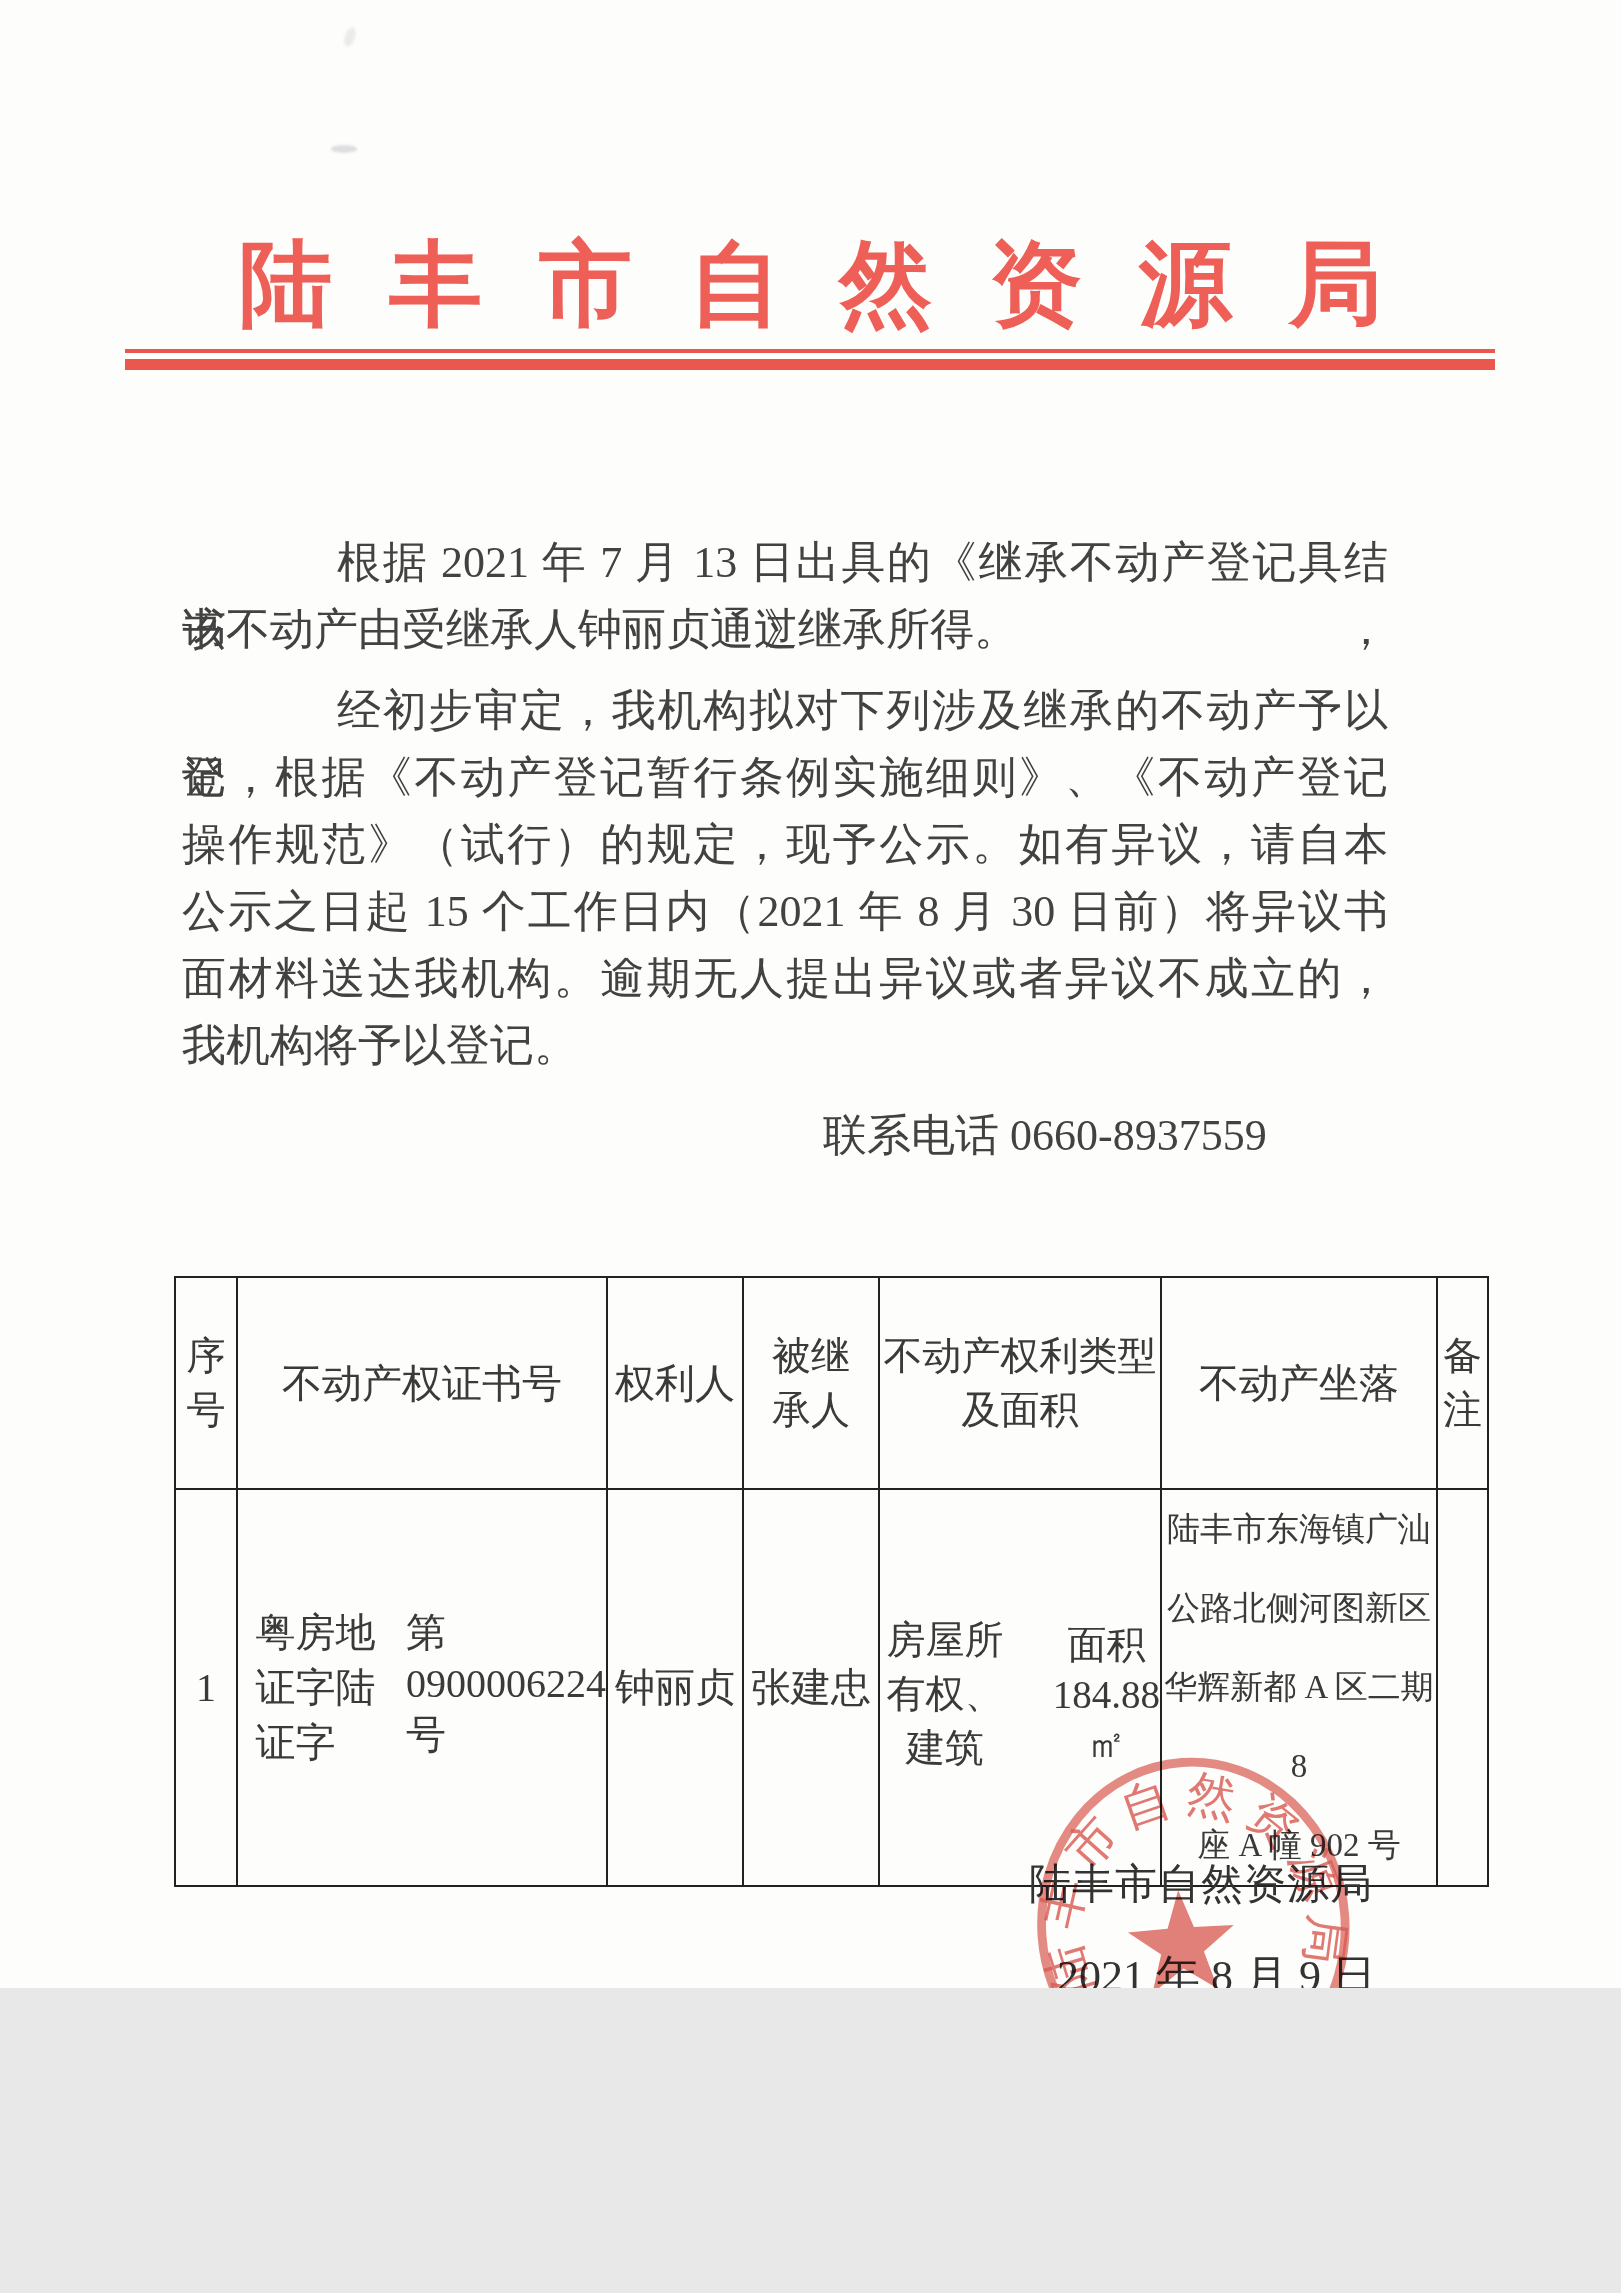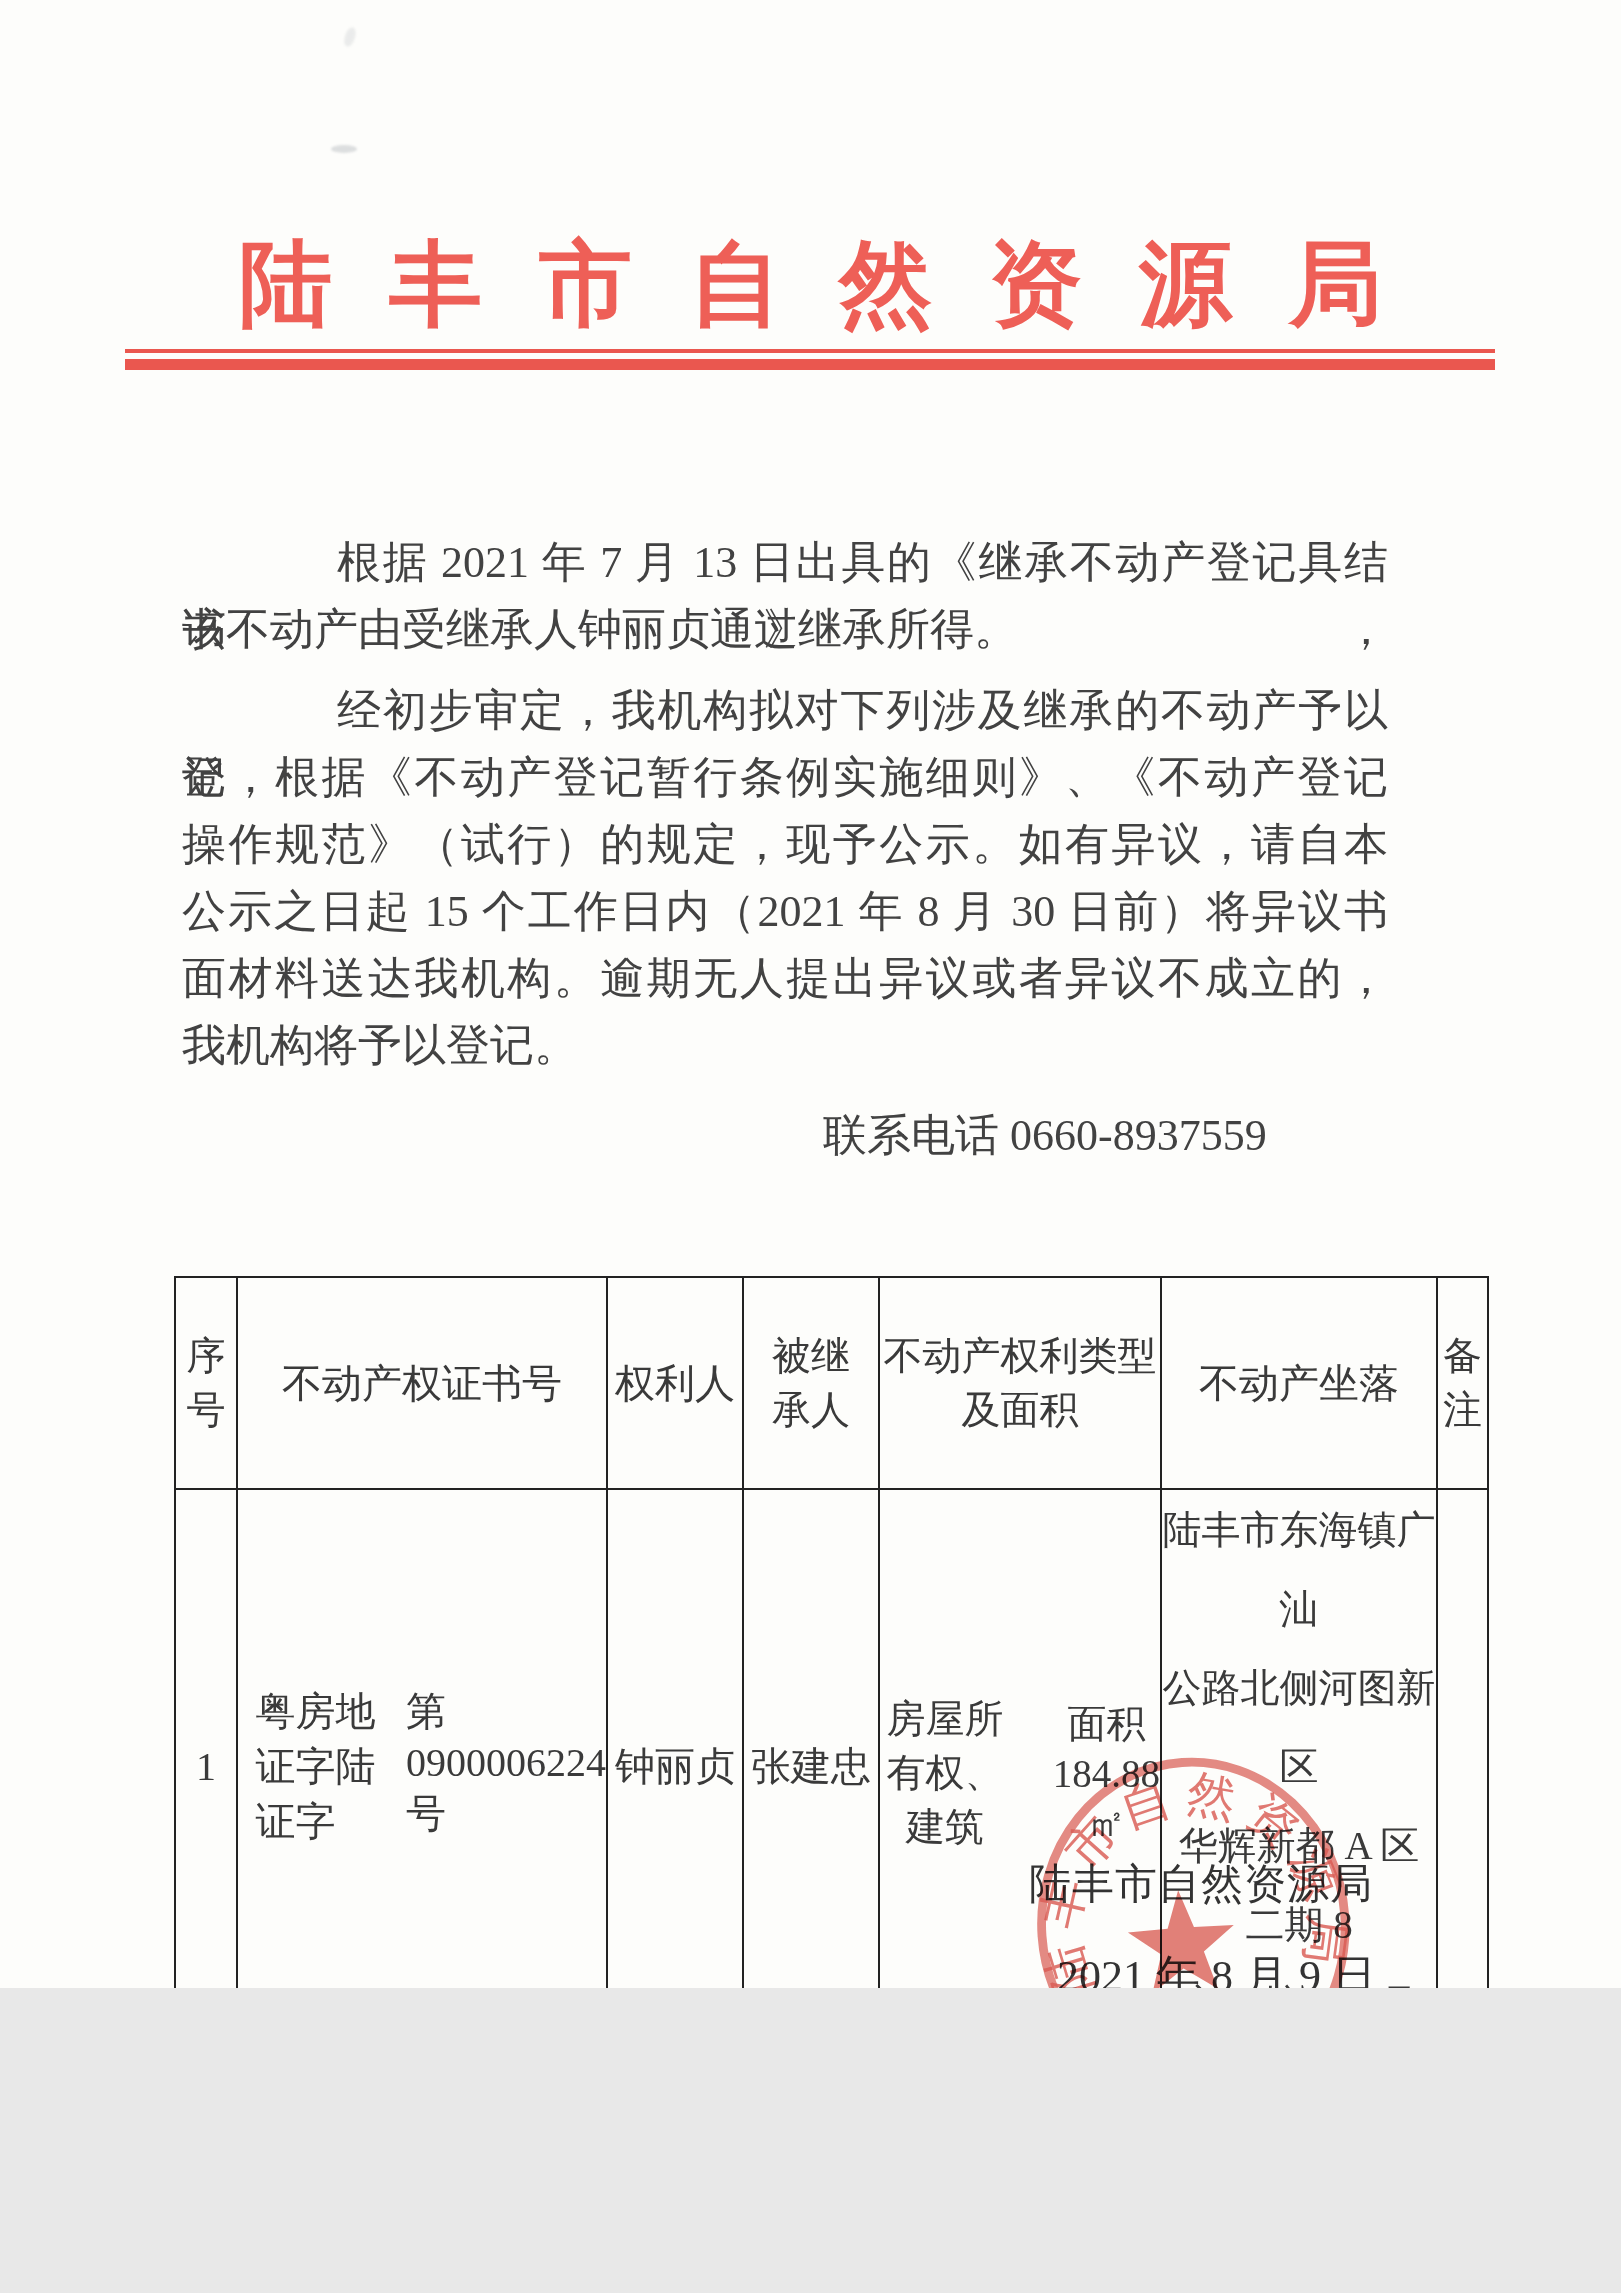--- a/index.html
+++ b/index.html
@@ -51,21 +51,21 @@
   }
   .doc-table th,.doc-table td{
     border:2px solid #222;font-weight:normal;
     padding:0;vertical-align:middle;text-align:center;
   }
   .hrow{height:212px;}
   .drow{height:337px;}
   .stack{display:flex;flex-direction:column;align-items:center;justify-content:space-evenly;height:100%;font-size:39px;}
   .cert-cell{display:flex;flex-direction:row;justify-content:center;align-items:flex-start;text-align:left;padding-left:17.6px;gap:28px;height:100%;}
   .type-cell{display:flex;flex-direction:row;justify-content:center;align-items:center;gap:43px;height:100%;padding-top:13.7px;box-sizing:border-box;font-size:39px;}
-  .loc-cell{display:flex;flex-direction:column;justify-content:center;align-items:center;height:100%;line-height:79px;font-size:39px;}
+  .loc-cell{display:flex;flex-direction:column;justify-content:center;align-items:center;height:100%;line-height:79px;font-size:33px;}
   
   .sig-agency{position:absolute;left:1029px;top:1856px;font-size:42px;letter-spacing:1px;color:#333;}
   .sig-date{position:absolute;left:1057px;top:1947px;font-size:44px;color:#333;}
   
   .stamp{
     position:absolute;left:1032px;top:1756px;
     mix-blend-mode:multiply;opacity:.88;
     transform:rotate(-4deg);
   }
 </style>

